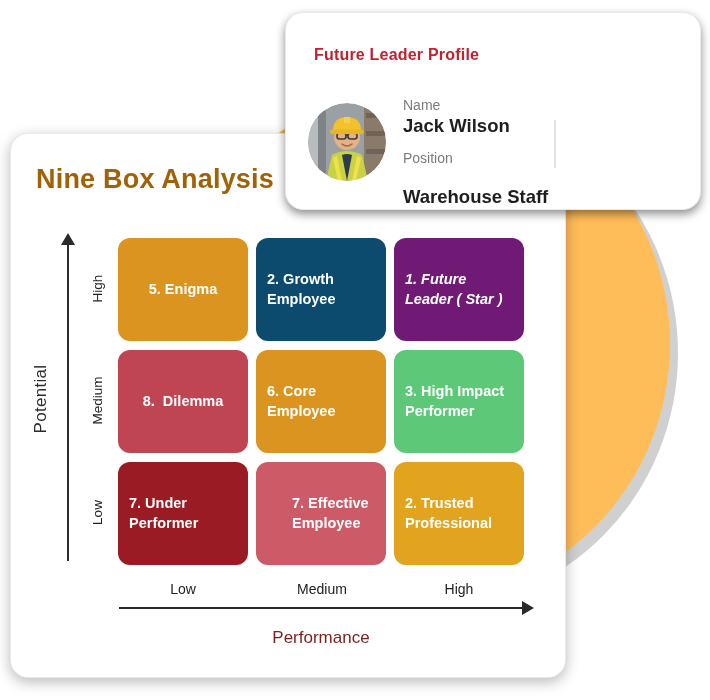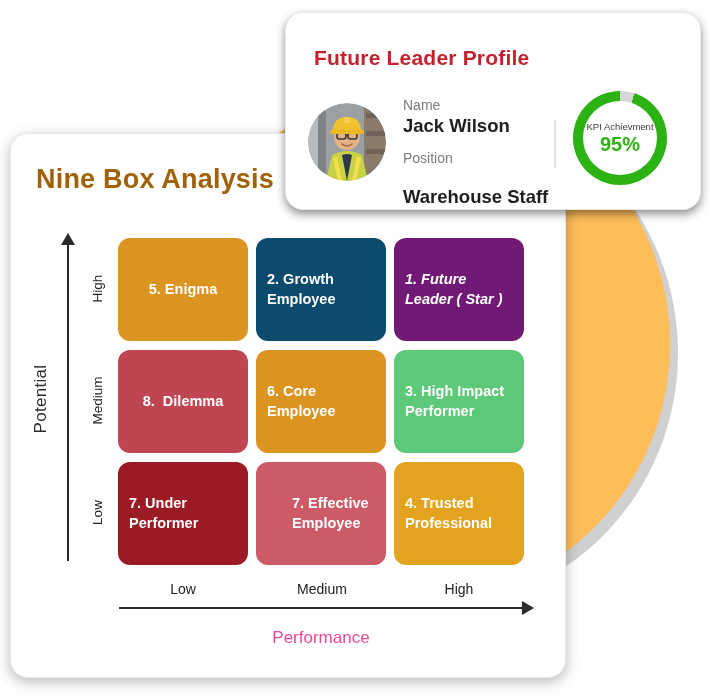--- a/index.html
+++ b/index.html
@@ -29,21 +29,21 @@
   }
   .ninebox-card{
     left:10px;top:133px;width:554px;height:543px;
     box-shadow:0 4px 14px rgba(0,0,0,.28);
     z-index:2;
   }
 
   
   .profile-title{
     position:absolute;left:28px;top:33px;
-    font-size:21px;font-weight:bold;letter-spacing:.2px;
+    font-size:16px;font-weight:bold;letter-spacing:.2px;
   }
   .avatar{
     position:absolute;left:22px;top:90px;width:78px;height:78px;border-radius:50%;
     overflow:hidden;
   }
   .pf-label{position:absolute;left:117px;font-size:14px;color:#7b7b7b;}
   .pf-value{position:absolute;left:117px;font-size:18.5px;font-weight:bold;color:#1e1e1e;}
   .pf-name-label{top:84px;}
   .pf-name-value{top:102px;}
   .pf-pos-label{top:137px;}
@@ -96,21 +96,21 @@
   .ytick-high{left:36px;top:147px;}
   .ytick-medium{left:36px;top:259px;}
   .ytick-low{left:36px;top:371px;}
 
   .xtick{position:absolute;top:447px;width:110px;text-align:center;font-size:14px;color:#222222;}
   .xtick-low{left:117px;}
   .xtick-medium{left:256px;}
   .xtick-high{left:393px;}
   .x-axis-title{
     position:absolute;left:210px;top:494px;width:200px;text-align:center;
-    font-size:17px;color:#ec4899;
+    font-size:17px;color:#7f1d1d;
   }
 </style>
 </head>
 <body>
 
 <div class="stage">
 
   <div class="bg-circle" style="background-color: rgb(255, 189, 89);"></div>
 
   <div class="card ninebox-card">
@@ -125,21 +125,21 @@
 
     <div class="grid">
       <div class="cell" style="background-color: rgb(219, 148, 31);">5. Enigma</div>
       <div class="cell" style="background-color: #0c4a6e;">2. Growth Employee</div>
       <div class="cell" style="background-color: #701a75; font-style: italic;">1. Future Leader ( Star )</div>
       <div class="cell" style="background-color: rgb(192, 69, 83);">8.  Dilemma</div>
       <div class="cell" style="background-color: rgb(219, 148, 31);">6. Core Employee</div>
       <div class="cell" style="background-color: rgb(92, 200, 120);">3. High Impact Performer</div>
       <div class="cell" style="background-color: rgb(155, 27, 36);">7. Under Performer</div>
       <div class="cell" style="background-color: rgb(205, 91, 103); padding-left: 36px;">7. Effective Employee</div>
-      <div class="cell" style="background-color: rgb(226, 163, 30);">4. Trusted Professional</div>
+      <div class="cell" style="background-color: rgb(226, 163, 30);">2. Trusted Professional</div>
     </div>
 
     <div class="xtick xtick-low">Low</div>
     <div class="xtick xtick-medium">Medium</div>
     <div class="xtick xtick-high">High</div>
     <div class="xaxis-line"></div>
     <div class="xaxis-arrow"></div>
     <div class="x-axis-title">Performance</div>
   </div>
 
@@ -182,21 +182,15 @@
       </svg>
     </div>
 
     <div class="pf-label pf-name-label">Name</div>
     <div class="pf-value pf-name-value">Jack Wilson</div>
     <div class="pf-label pf-pos-label">Position</div>
     <div class="pf-value pf-pos-value">Warehouse Staff</div>
 
     <div class="pf-divider"></div>
 
-    <div class="kpi-ring" id="kpi-ring" style="background: conic-gradient(rgb(214, 214, 214) 0deg, rgb(214, 214, 214) 18deg, rgb(44, 179, 19) 18deg, rgb(44, 179, 19) 360deg);">
-      <div class="kpi-hole">
-        <div class="kpi-label">KPI Achievment</div>
-        <div class="kpi-value" style="color: rgb(44, 179, 19);">95%</div>
-      </div>
-    </div>
   </div>
 
 </div>
 
 </body></html>

